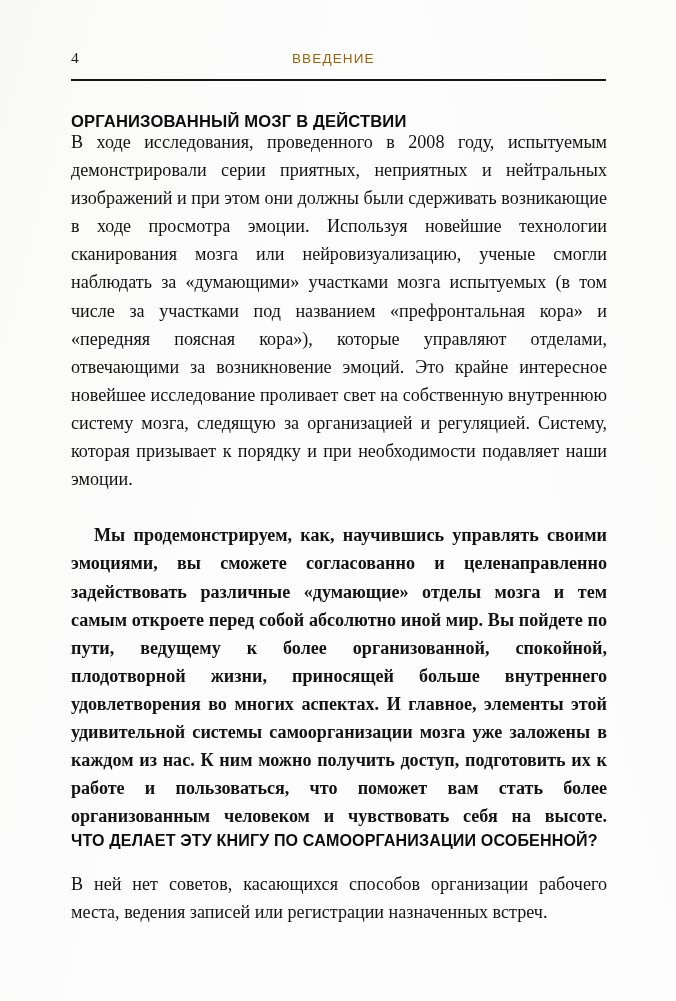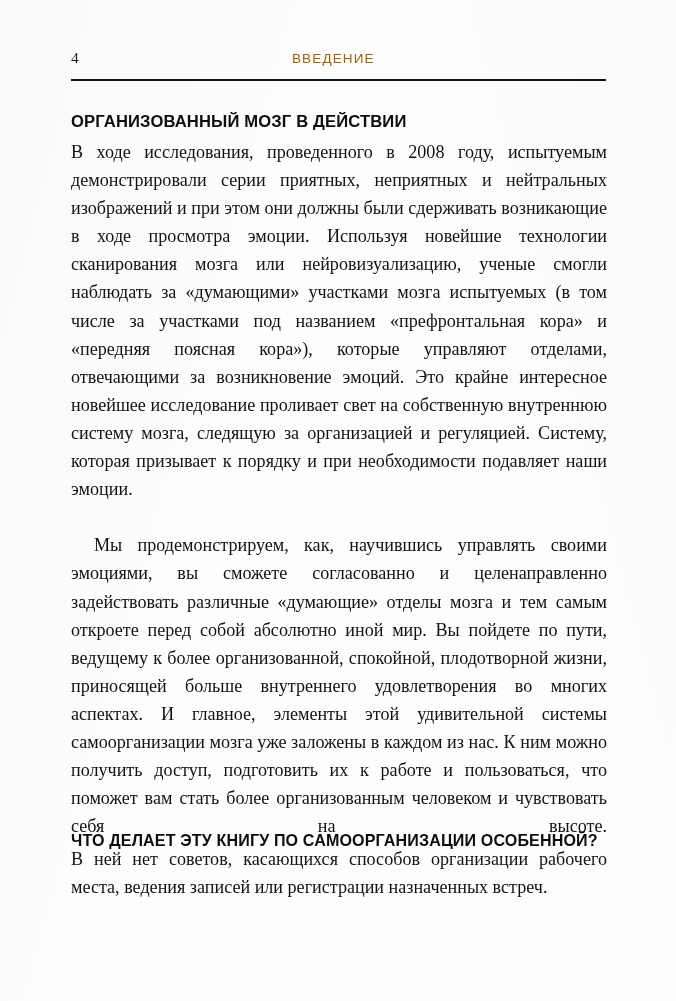--- a/index.html
+++ b/index.html
@@ -91,35 +91,35 @@
     font-size: 17.0px;
     transform: scaleX(0.945);
   }
 
   
   .body-block {
     position: absolute;
     left: 71px;
     width: 536px;
   }
-  #block-one  { top: 138px; }
-  #block-two  { top: 845px; }
+  #block-one  { top: 128px; }
+  #block-two  { top: 870px; }
 
   .para {
     font-family: "Liberation Serif", "DejaVu Serif", serif;
     font-size: 18.1px;
     line-height: 28.1px;
     color: #121212;
     text-align: justify;
     text-justify: inter-word;
     margin: 0;
     hyphens: manual;
     -webkit-hyphens: manual;
   }
-  .para.indent { text-indent: 23px; }
+  .para.indent { text-indent: 23px; font-weight: bold; }
   .para.last-ragged { text-align: left; }
   
   .para::after {
     content: "";
     display: inline-block;
     width: 100%;
   }
   .para.no-stretch::after { display: none; }
 </style>
 </head>

